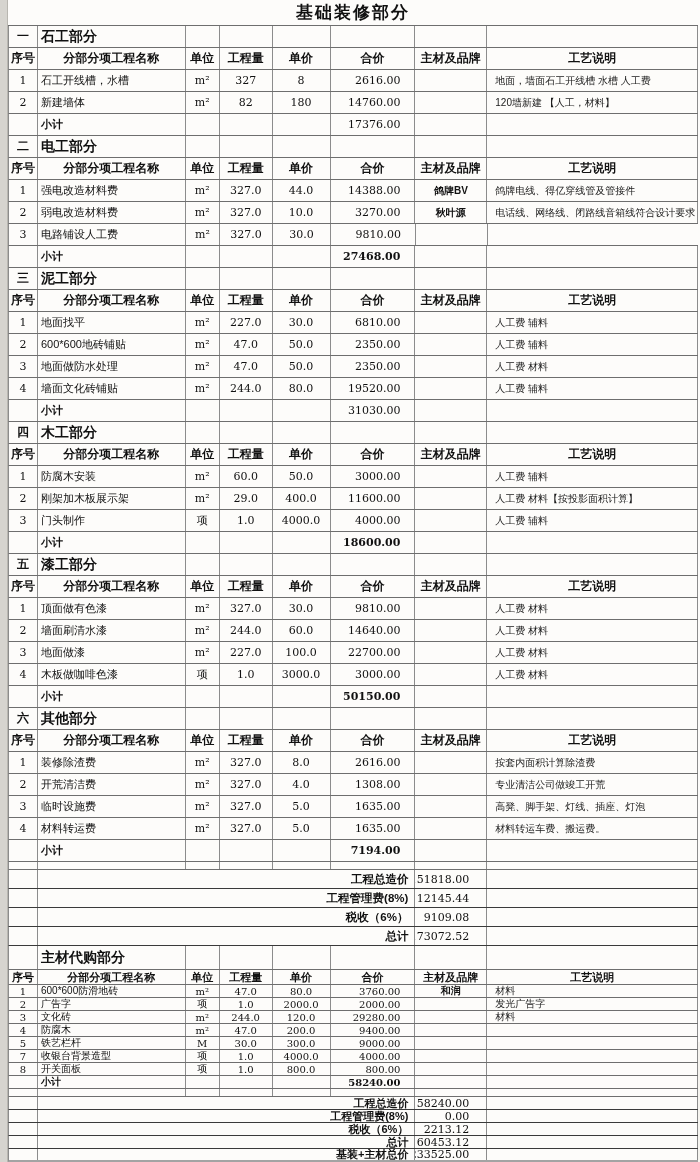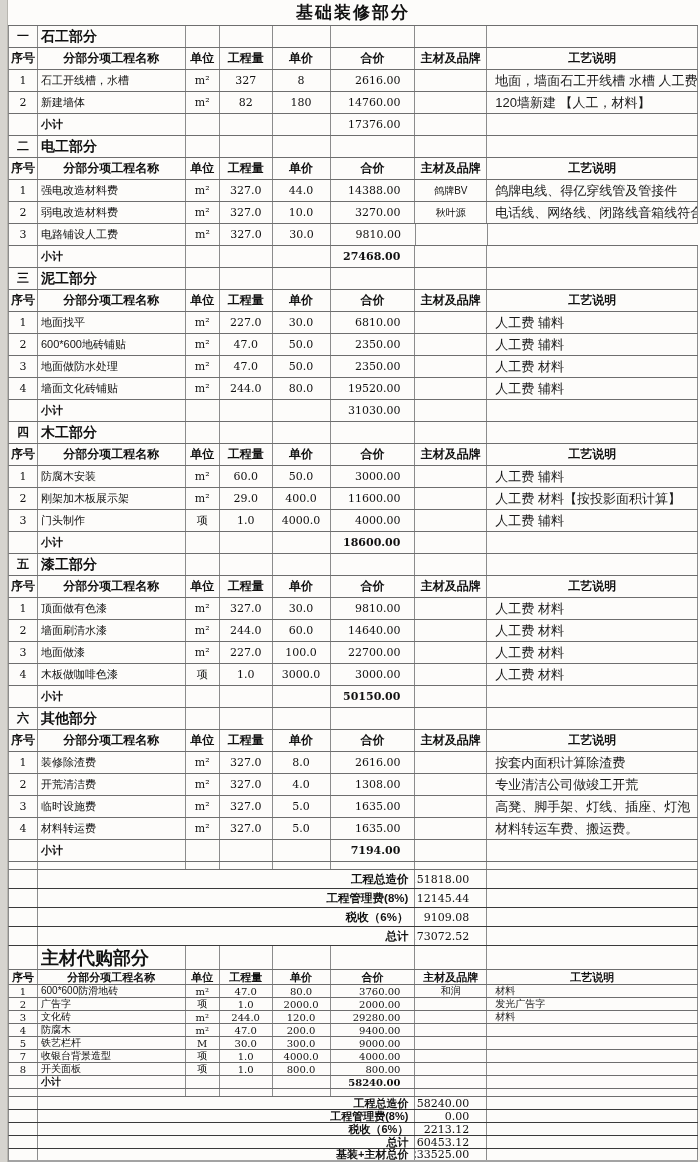--- a/index.html
+++ b/index.html
@@ -42,23 +42,23 @@
   .r-p{height:13px;}
   .r-pblank{height:8px;}
   .r-ptot{height:13px; border-bottom:1px solid #3a3a3a;}
   .r-last{border-bottom:2px solid #a3a3a3;}
   
   .b{font-weight:bold;}
   .num{font-family:"DejaVu Serif", serif;}
   .hdr{font-weight:bold; font-size:12px; justify-content:center; padding:0;}
   .sec-idx{font-weight:bold; font-size:12px;}
   .sec-name{font-weight:bold; font-size:14px;}
-  .big-sec{font-weight:bold; font-size:18px;}
-  .note{font-size:13px; color:#1a1a1a;}
-  .brand{font-weight:normal; font-size:10px;}
+  .big-sec{font-weight:bold; font-size:14px;}
+  .note{font-size:10px; color:#1a1a1a;}
+  .brand{font-weight:bold; font-size:10px;}
   .tot-label{font-weight:bold; font-size:11.5px;}
   .tot-val{font-weight:normal; justify-content:flex-end; padding-right:17px;text-align:right;}
   .p-font{font-size:10px;}
   .ph-font{font-size:11px;}
   .pt-font{font-size:11px;}
   #title-cell{
     width:690px; justify-content:center; border-right:none;
     font-size:17px; font-weight:bold; letter-spacing:2px;
   }
 </style>

